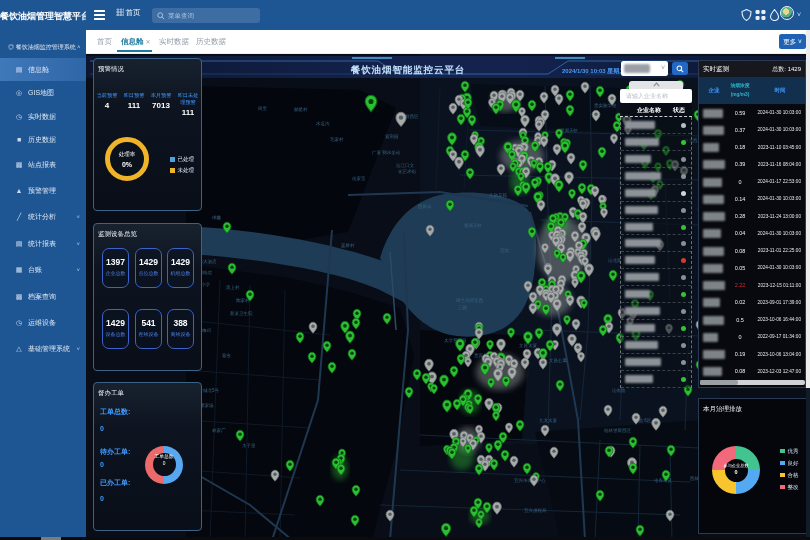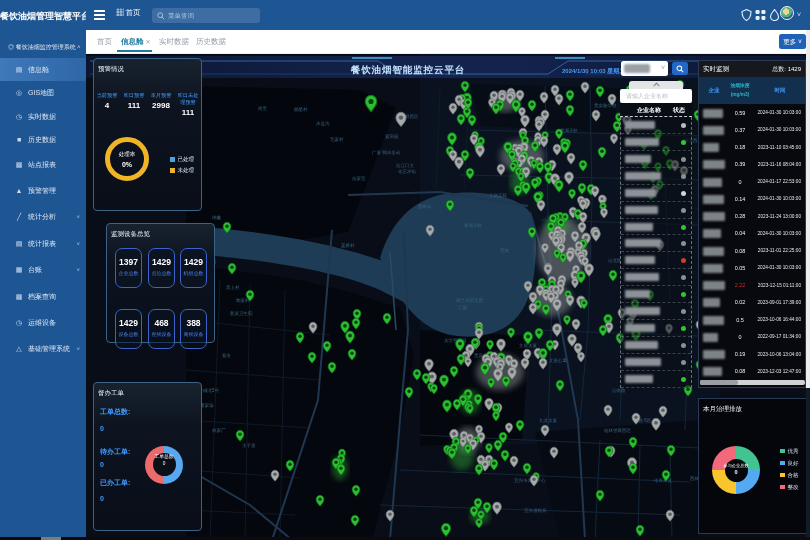--- a/index.html
+++ b/index.html
@@ -29,21 +29,21 @@
 .tab{position:absolute;top:0;height:21px;line-height:23px;font-size:7.5px;color:#909aa6;white-space:nowrap}
 .tab.on{color:#1d7a9e;font-weight:bold}
 #tabline{left:31px;top:19.5px;width:35px;height:2px;background:#1d7a9e;position:absolute}
 #morebtn{left:693px;top:4px;width:27px;height:15px;background:#1f62b5;border-radius:2.5px;color:#fff;font-size:6.5px;text-align:center;line-height:15px;position:absolute;white-space:nowrap}
 
 #content{left:86px;top:54px;width:720px;height:483px;background:#0a101c;z-index:1;overflow:hidden}
 
 .pan{background:linear-gradient(180deg,#18222f 0%,#0d1420 30%,#090e18 100%);border:1.5px solid #3c6286;border-radius:4px;z-index:20;color:#fff}
 .ptitle{position:absolute;left:4px;top:6px;font-size:6.5px;color:#f2f6fb;white-space:nowrap}
 #p1{left:93px;top:58px;width:109px;height:153px}
-#p2{left:106px;top:223px;width:109px;height:120px}
+#p2{left:93px;top:223px;width:109px;height:148px}
 #p3{left:93px;top:382px;width:109px;height:149px}
 .st{position:absolute;text-align:center;width:30px;margin-top:3px}
 .st .l{font-size:5.2px;color:#3f9bff;line-height:7px;white-space:nowrap}
 .st .l2{font-size:5.2px;color:#3f9bff;line-height:7px}
 .st .v{font-size:8px;font-weight:bold;color:#fff;margin-top:2px}
 #ring1{position:absolute;left:11px;top:78px;width:44px;height:44px;border:5.5px solid #f0b429;border-radius:50%}
 .ctxt{position:absolute;text-align:center;color:#fff}
 .leg{position:absolute;font-size:5.5px;color:#e6edf5;white-space:nowrap;line-height:6px}
 .leg i{display:inline-block;width:4.5px;height:4.5px;margin-right:3px;vertical-align:-0.5px}
 .box{position:absolute;width:27px;height:40px;border:1px solid #3c63c9;border-radius:7px;text-align:center;background:rgba(10,18,34,.5)}
@@ -734,21 +734,21 @@
  <div class="st" style="left:-2px;top:30px">
       <div class="l">当前预警</div>
       <div class="v">4</div>
     </div>
  <div class="st" style="left:25px;top:30px">
       <div class="l">昨日预警</div>
       <div class="v">111</div>
     </div>
  <div class="st" style="left:52px;top:30px">
       <div class="l">本月预警</div>
-      <div class="v">2998</div>
+      <div class="v">7013</div>
     </div>
  <div class="st" style="left:79px;top:30px">
       <div class="l">昨日未处</div>
       <div class="l2">理预警</div>
       <div class="v">111</div>
     </div>
  <div id="ring1"></div>
  <div class="ctxt" style="left:11px;top:92px;width:44px;font-size:5.5px">处理率</div>
  <div class="ctxt" style="left:11px;top:102px;width:44px;font-size:7px;font-weight:bold">0%</div>
  <div class="leg" style="left:76px;top:97px"><i style="background:#4aa3df"></i>已处理</div>
@@ -766,21 +766,21 @@
     </div>
  <div class="box" style="left:73px;top:24px">
       <div class="n">1429</div>
       <div class="t">机组总数</div>
     </div>
  <div class="box" style="left:8px;top:85px">
       <div class="n">1429</div>
       <div class="t">设备总数</div>
     </div>
  <div class="box" style="left:41px;top:85px">
-      <div class="n">468</div>
+      <div class="n">541</div>
       <div class="t">在线设备</div>
     </div>
  <div class="box" style="left:73px;top:85px">
       <div class="n">388</div>
       <div class="t">离线设备</div>
     </div>
 </div>
 <div id="p3" class="pan abs">
  <div class="ptitle">督办工单</div>
  <div class="wlab" style="top:24px">工单总数:</div>

